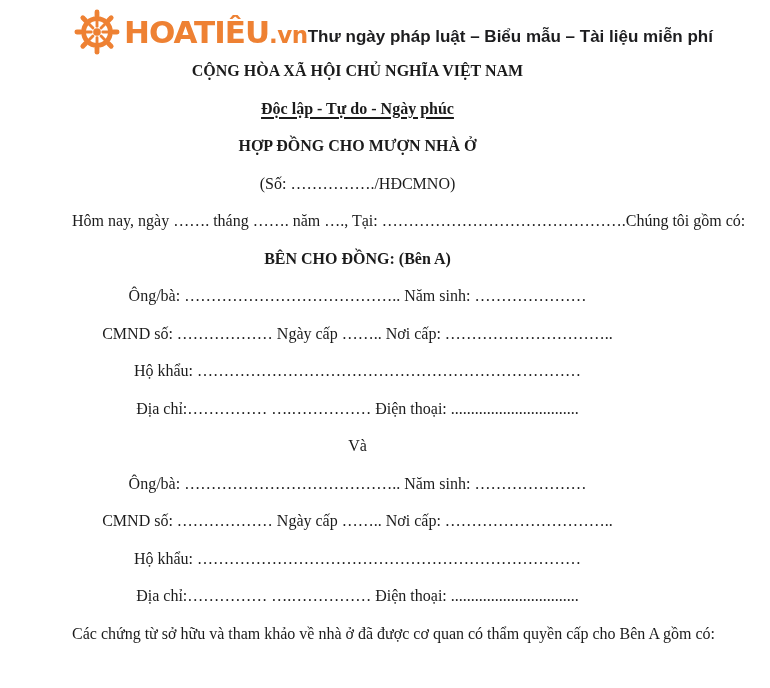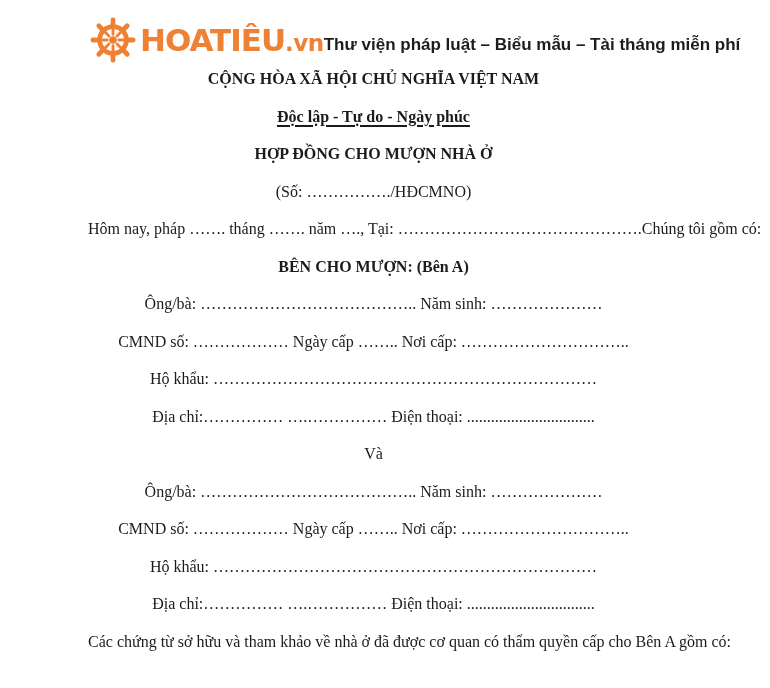--- a/index.html
+++ b/index.html
@@ -5,21 +5,21 @@
   :root { --accent: #ee8133; --ink: #1b1b1b; }
   * { box-sizing: border-box; }
   html, body { margin: 0; padding: 0; }
   body {
     width: 770px; height: 688px;
     background: #ffffff;
     font-family: "Liberation Serif", serif;
     color: var(--ink);
     overflow: hidden;
   }
-  .page { width: 676px; height: 688px; padding-top: 16px; margin-left: 16px; }
+  .page { width: 676px; height: 688px; padding-top: 8px; }
 
   
   .site-header {
     height: 48px;
     margin: 0 13px 0 74px;
     display: flex;
     align-items: center;
     justify-content: space-between;
   }
   .logo {
@@ -100,30 +100,30 @@
             <line x1="19.8" y1="19.8" x2="15.9" y2="15.9"></line>
             <line x1="24" y1="18" x2="24" y2="12.5"></line>
             <line x1="28.2" y1="19.8" x2="32.1" y2="15.9"></line>
           </g>
 
           <circle cx="24" cy="24" r="4" fill="currentColor" stroke="none"></circle>
         </g>
       </svg>
       <span class="logo-text"><span>HOATIÊU</span><span class="logo-suffix">.vn</span></span>
     </div>
-    <div class="tagline">Thư viện pháp luật – Biểu mẫu – Tài tháng miễn phí</div>
+    <div class="tagline">Thư ngày pháp luật – Biểu mẫu – Tài liệu miễn phí</div>
   </header>
 
   <main class="doc">
     <p class="center bold">CỘNG HÒA XÃ HỘI CHỦ NGHĨA VIỆT NAM</p>
     <p class="center bold underline">Độc lập - Tự do - Ngày phúc</p>
     <p class="center bold">HỢP ĐỒNG CHO MƯỢN NHÀ Ở</p>
     <p class="center italic">(Số: ……………./HĐCMNO)</p>
-    <p class="italic">Hôm nay, pháp ……. tháng ……. năm …., Tại: ……………………………………….Chúng tôi gồm có:</p>
-    <p class="bold">BÊN CHO MƯỢN: (Bên A)</p>
+    <p class="italic">Hôm nay, ngày ……. tháng ……. năm …., Tại: ……………………………………….Chúng tôi gồm có:</p>
+    <p class="bold">BÊN CHO ĐỒNG: (Bên A)</p>
 
     <p>Ông/bà: ………………………………….. Năm sinh: …………………</p>
     <p>CMND số: ……………… Ngày cấp …….. Nơi cấp: …………………………..</p>
     <p>Hộ khẩu: ………………………………………………………………</p>
     <p>Địa chỉ:…………… ….…………… Điện thoại: ................................</p>
 
     <p>Và</p>
 
     <p>Ông/bà: ………………………………….. Năm sinh: …………………</p>
     <p>CMND số: ……………… Ngày cấp …….. Nơi cấp: …………………………..</p>

